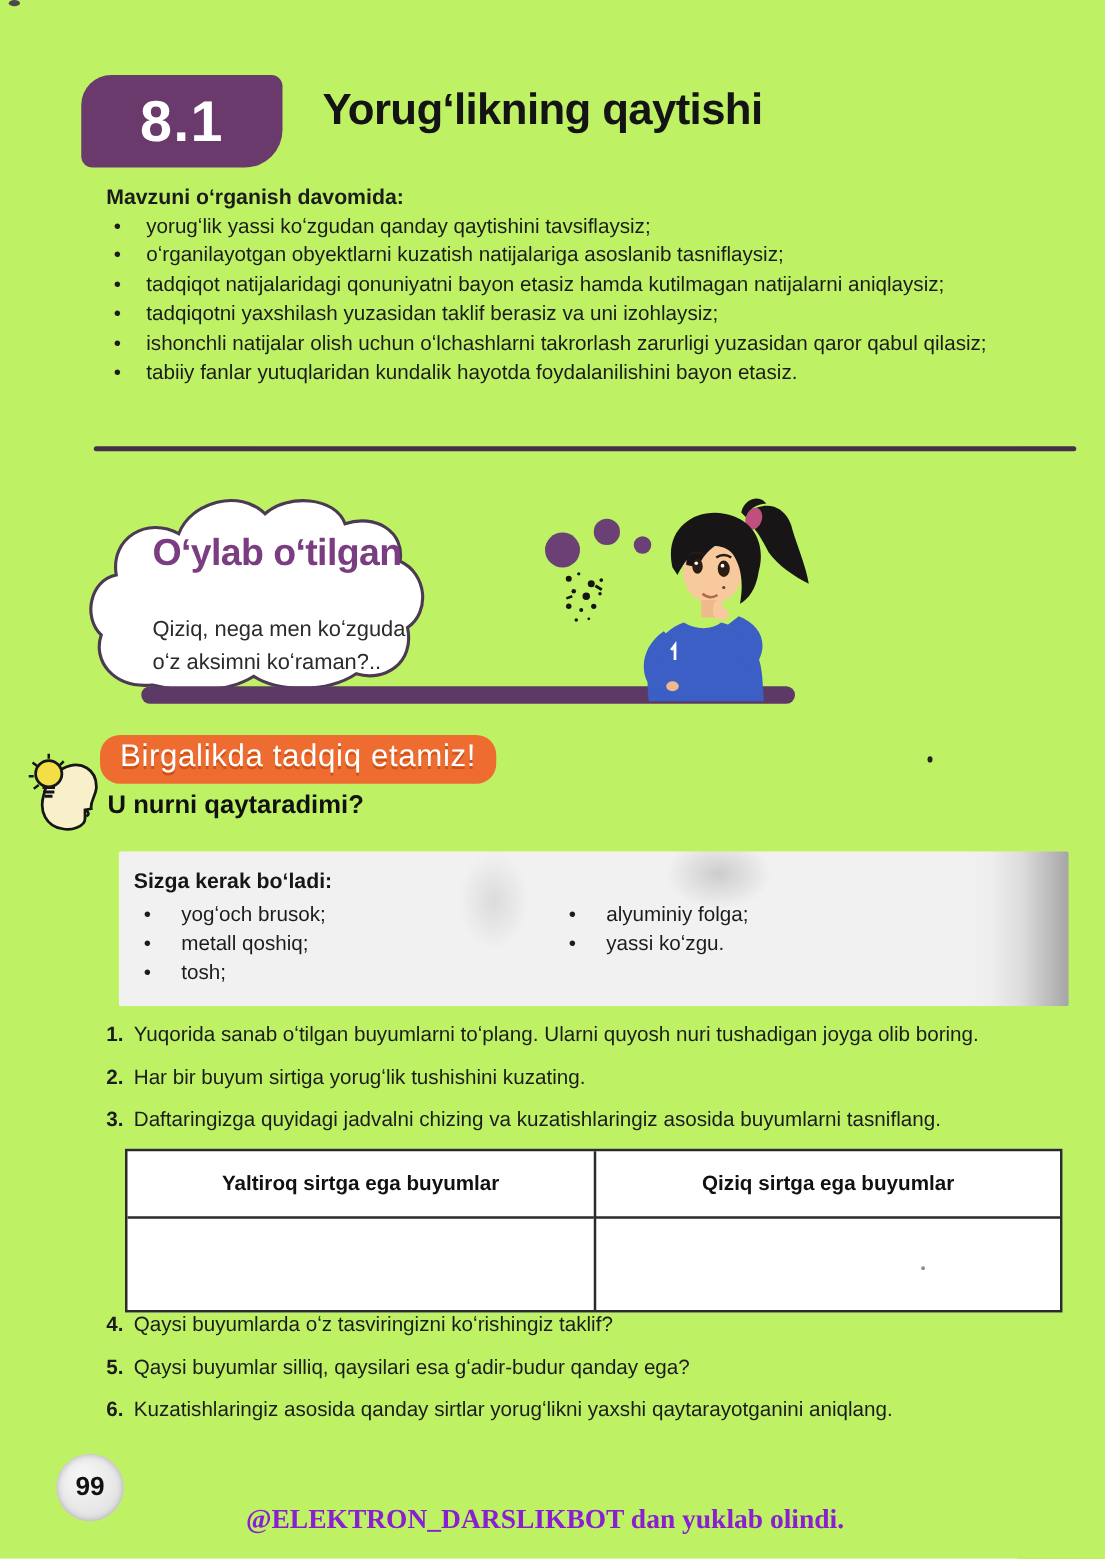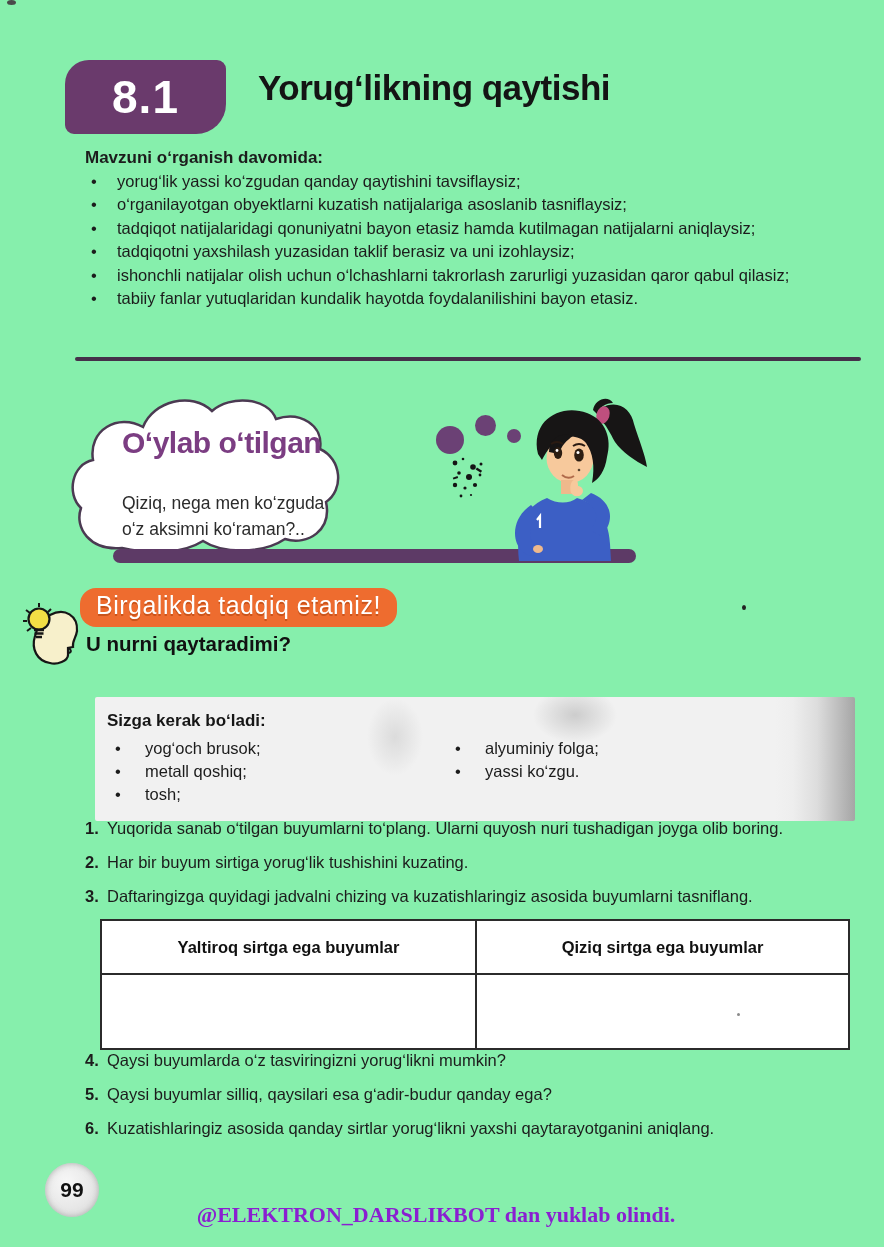--- a/index.html
+++ b/index.html
@@ -1,16 +1,16 @@
 <!DOCTYPE html>
 <html><head>
 <meta charset="utf-8">
 <style>
   html,body{margin:0;padding:0;background:#ffffff;}
-  #page{position:relative;width:884px;height:1247px;background:#86efac;overflow:hidden;
+  #page{position:relative;width:884px;height:1247px;background:#bef264;overflow:hidden;
         font-family:"Liberation Sans",sans-serif;color:#1f1f1f;}
 
   
   .lesson-badge{position:absolute;left:65px;top:60px;width:161px;height:74px;
     background:#6a3a6c;border-radius:24px 9px 30px 9px;display:flex;align-items:center;justify-content:center;}
   .lesson-badge span{color:#fff;font-size:46px;font-weight:bold;letter-spacing:1px;}
   .page-title{position:absolute;left:258px;top:68px;margin:0;font-size:35px;font-weight:bold;
     color:#141414;letter-spacing:-.5px;}
 
   
@@ -40,21 +40,21 @@
     text-shadow:0 2px 0 #c9531b;}
   .idea-icon{position:absolute;left:22px;top:602px;}
   .activity-heading{position:absolute;left:86px;top:632px;margin:0;font-size:20.5px;font-weight:bold;color:#111;}
 
   .materials-box{position:absolute;left:95px;top:681px;width:760px;height:124px;
     background:
       radial-gradient(ellipse 60px 40px at 480px 18px, rgba(110,110,110,.28), transparent 70%),
       radial-gradient(ellipse 40px 55px at 300px 40px, rgba(120,120,120,.18), transparent 70%),
       linear-gradient(to left, rgba(90,90,90,.50), rgba(150,150,150,.22) 38px, rgba(200,200,200,.08) 62px, transparent 80px),
       #f1f1f1;
-    border-radius:2px;margin-top:16px;}
+    border-radius:2px;}
   .materials-box .mat-heading{position:absolute;left:12px;top:14px;font-weight:bold;font-size:17px;color:#161616;}
   .mat-col{position:absolute;top:40px;margin:0;padding:0;list-style:none;font-size:16.5px;line-height:23px;color:#1c1c1c;}
   .mat-col.left{left:18px;}
   .mat-col.right{left:358px;}
   .mat-col li{display:flex;}
   .mat-col li .b{width:30px;flex:0 0 30px;text-align:left;padding-left:2px;}
 
   .steps{position:absolute;left:85px;top:817px;width:780px;}
   .questions{position:absolute;left:85px;top:1049px;width:780px;}
   .num-row{display:flex;font-size:16.5px;line-height:22px;margin-bottom:12px;color:#1c1c1c;}
@@ -273,21 +273,21 @@
       <div class="obs-cell"></div>
       <div class="obs-cell">
         <div class="speck" style="position:absolute;left:260px;top:38px;width:3px;height:3px;background:#8a8a8a;"></div>
       </div>
     </div>
   </div>
 
   <div class="questions">
     <div class="num-row">
         <span class="n">4.</span>
-        <span>Qaysi buyumlarda oʻz tasviringizni yorugʻlikni mumkin?</span>
+        <span>Qaysi buyumlarda oʻz tasviringizni koʻrishingiz taklif?</span>
       </div>
     <div class="num-row">
         <span class="n">5.</span>
         <span>Qaysi buyumlar silliq, qaysilari esa gʻadir-budur qanday ega?</span>
       </div>
     <div class="num-row">
         <span class="n">6.</span>
         <span>Kuzatishlaringiz asosida qanday sirtlar yorugʻlikni yaxshi qaytarayotganini aniqlang.</span>
       </div>
   </div>

